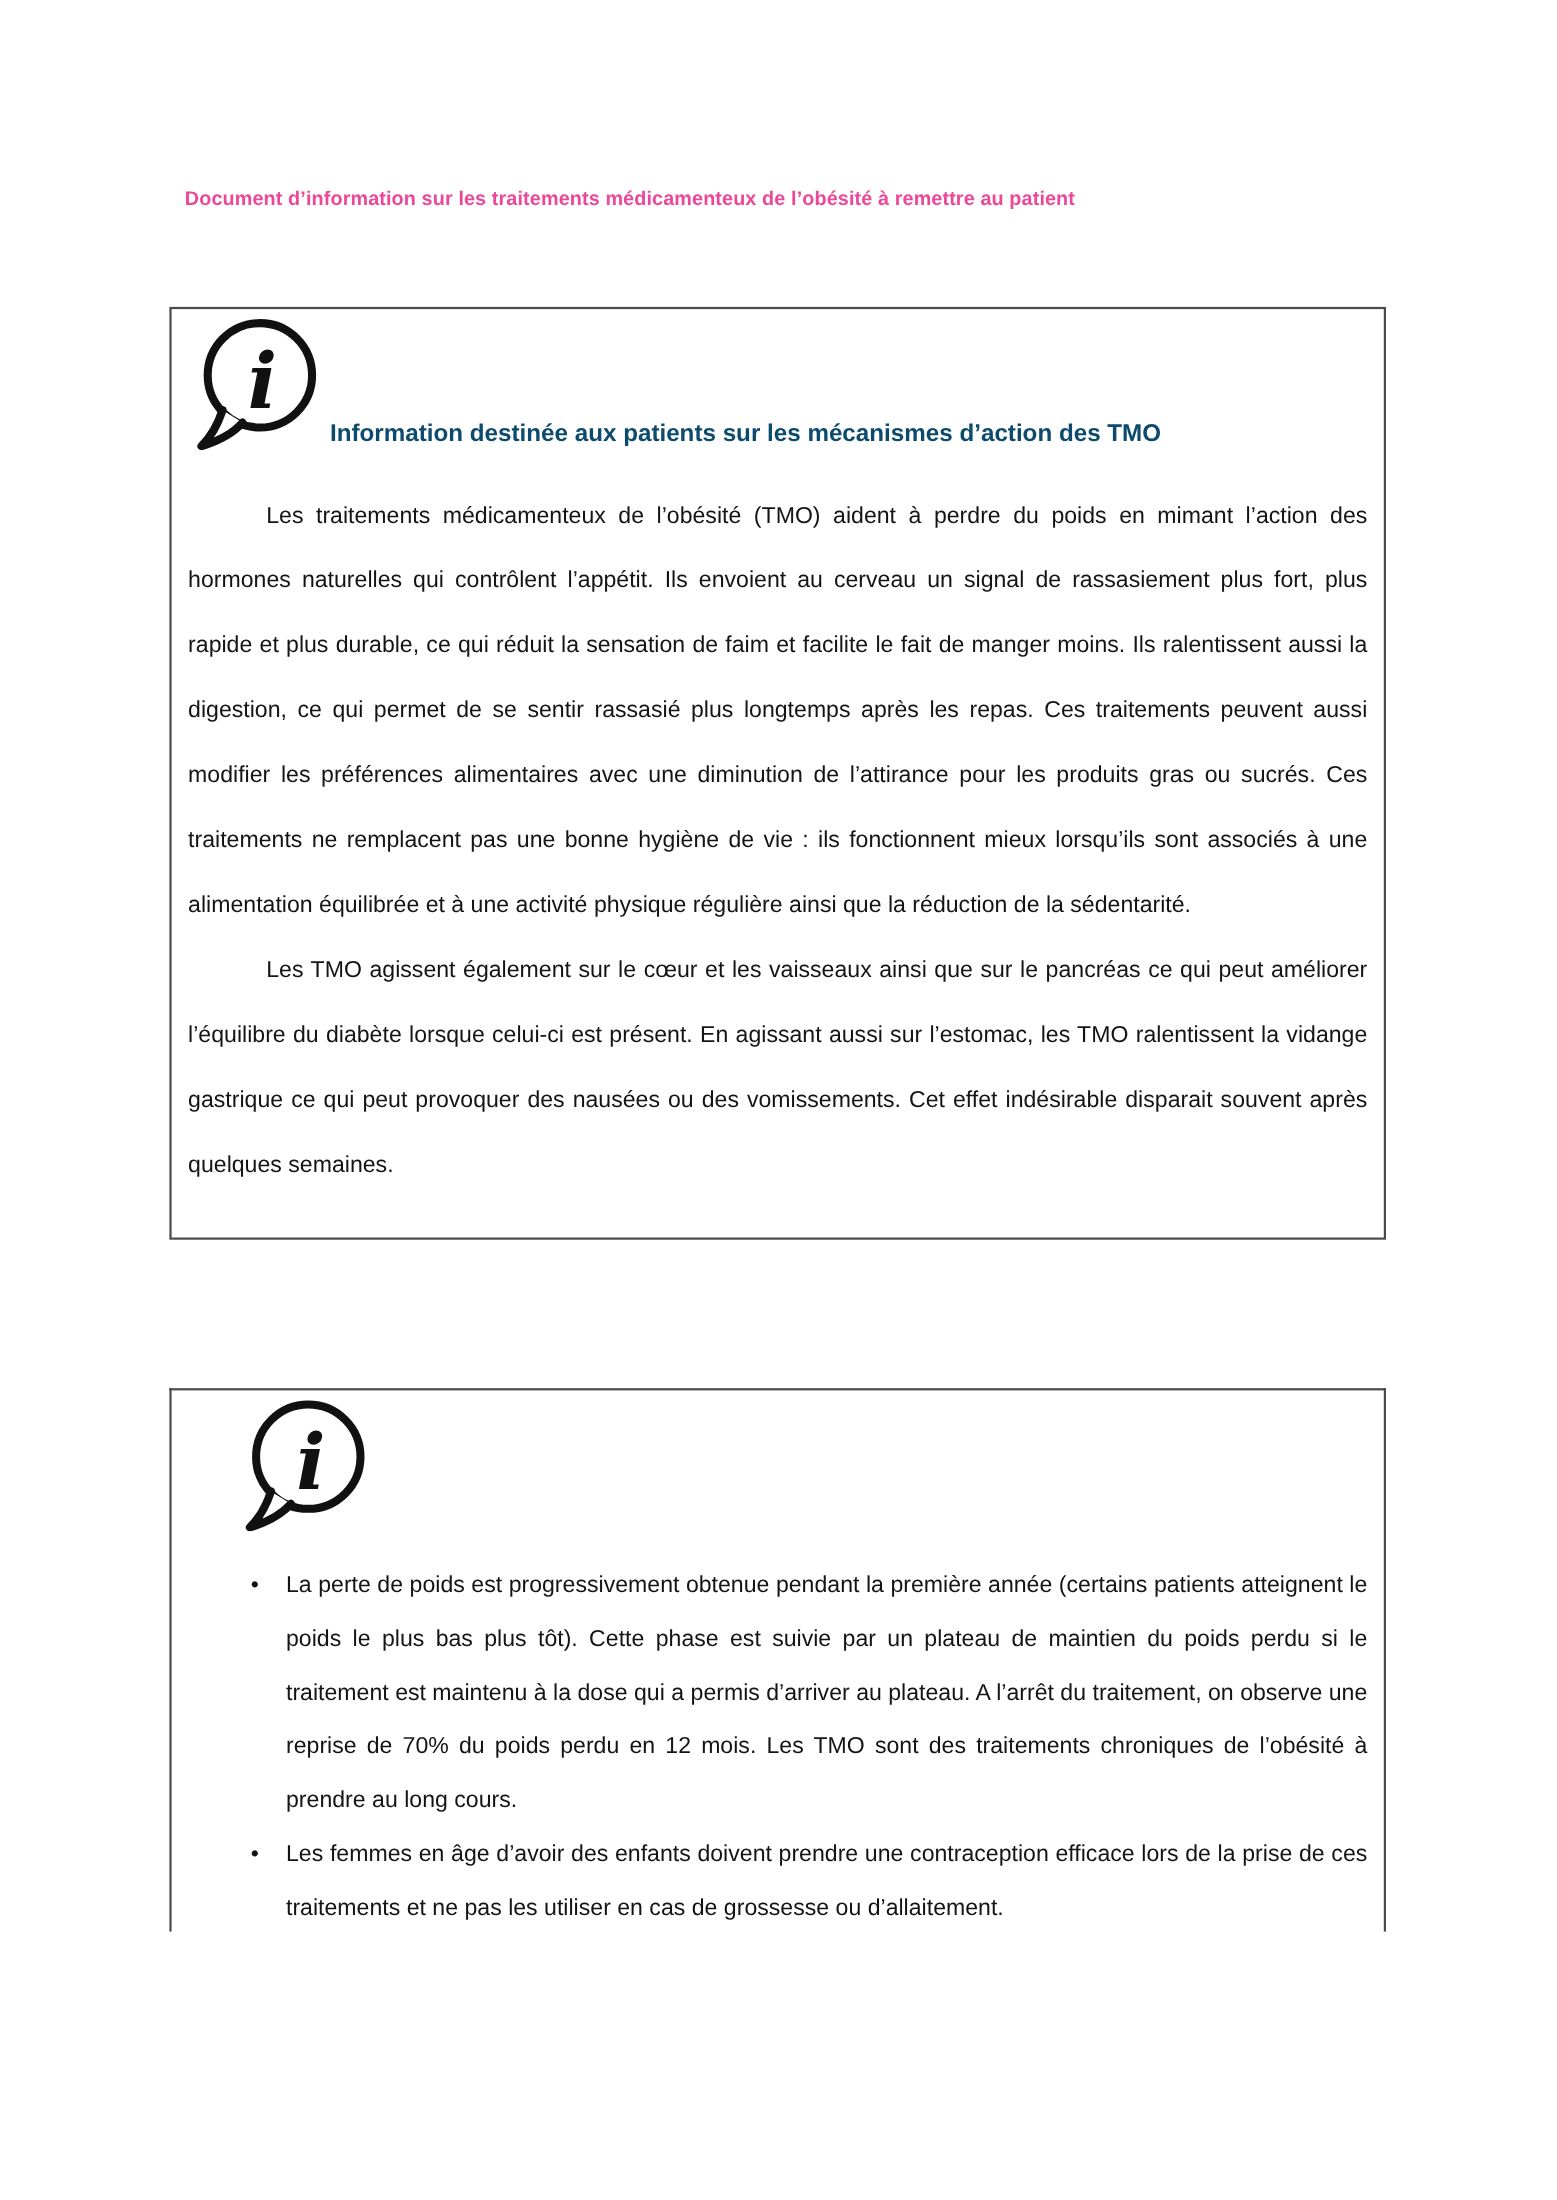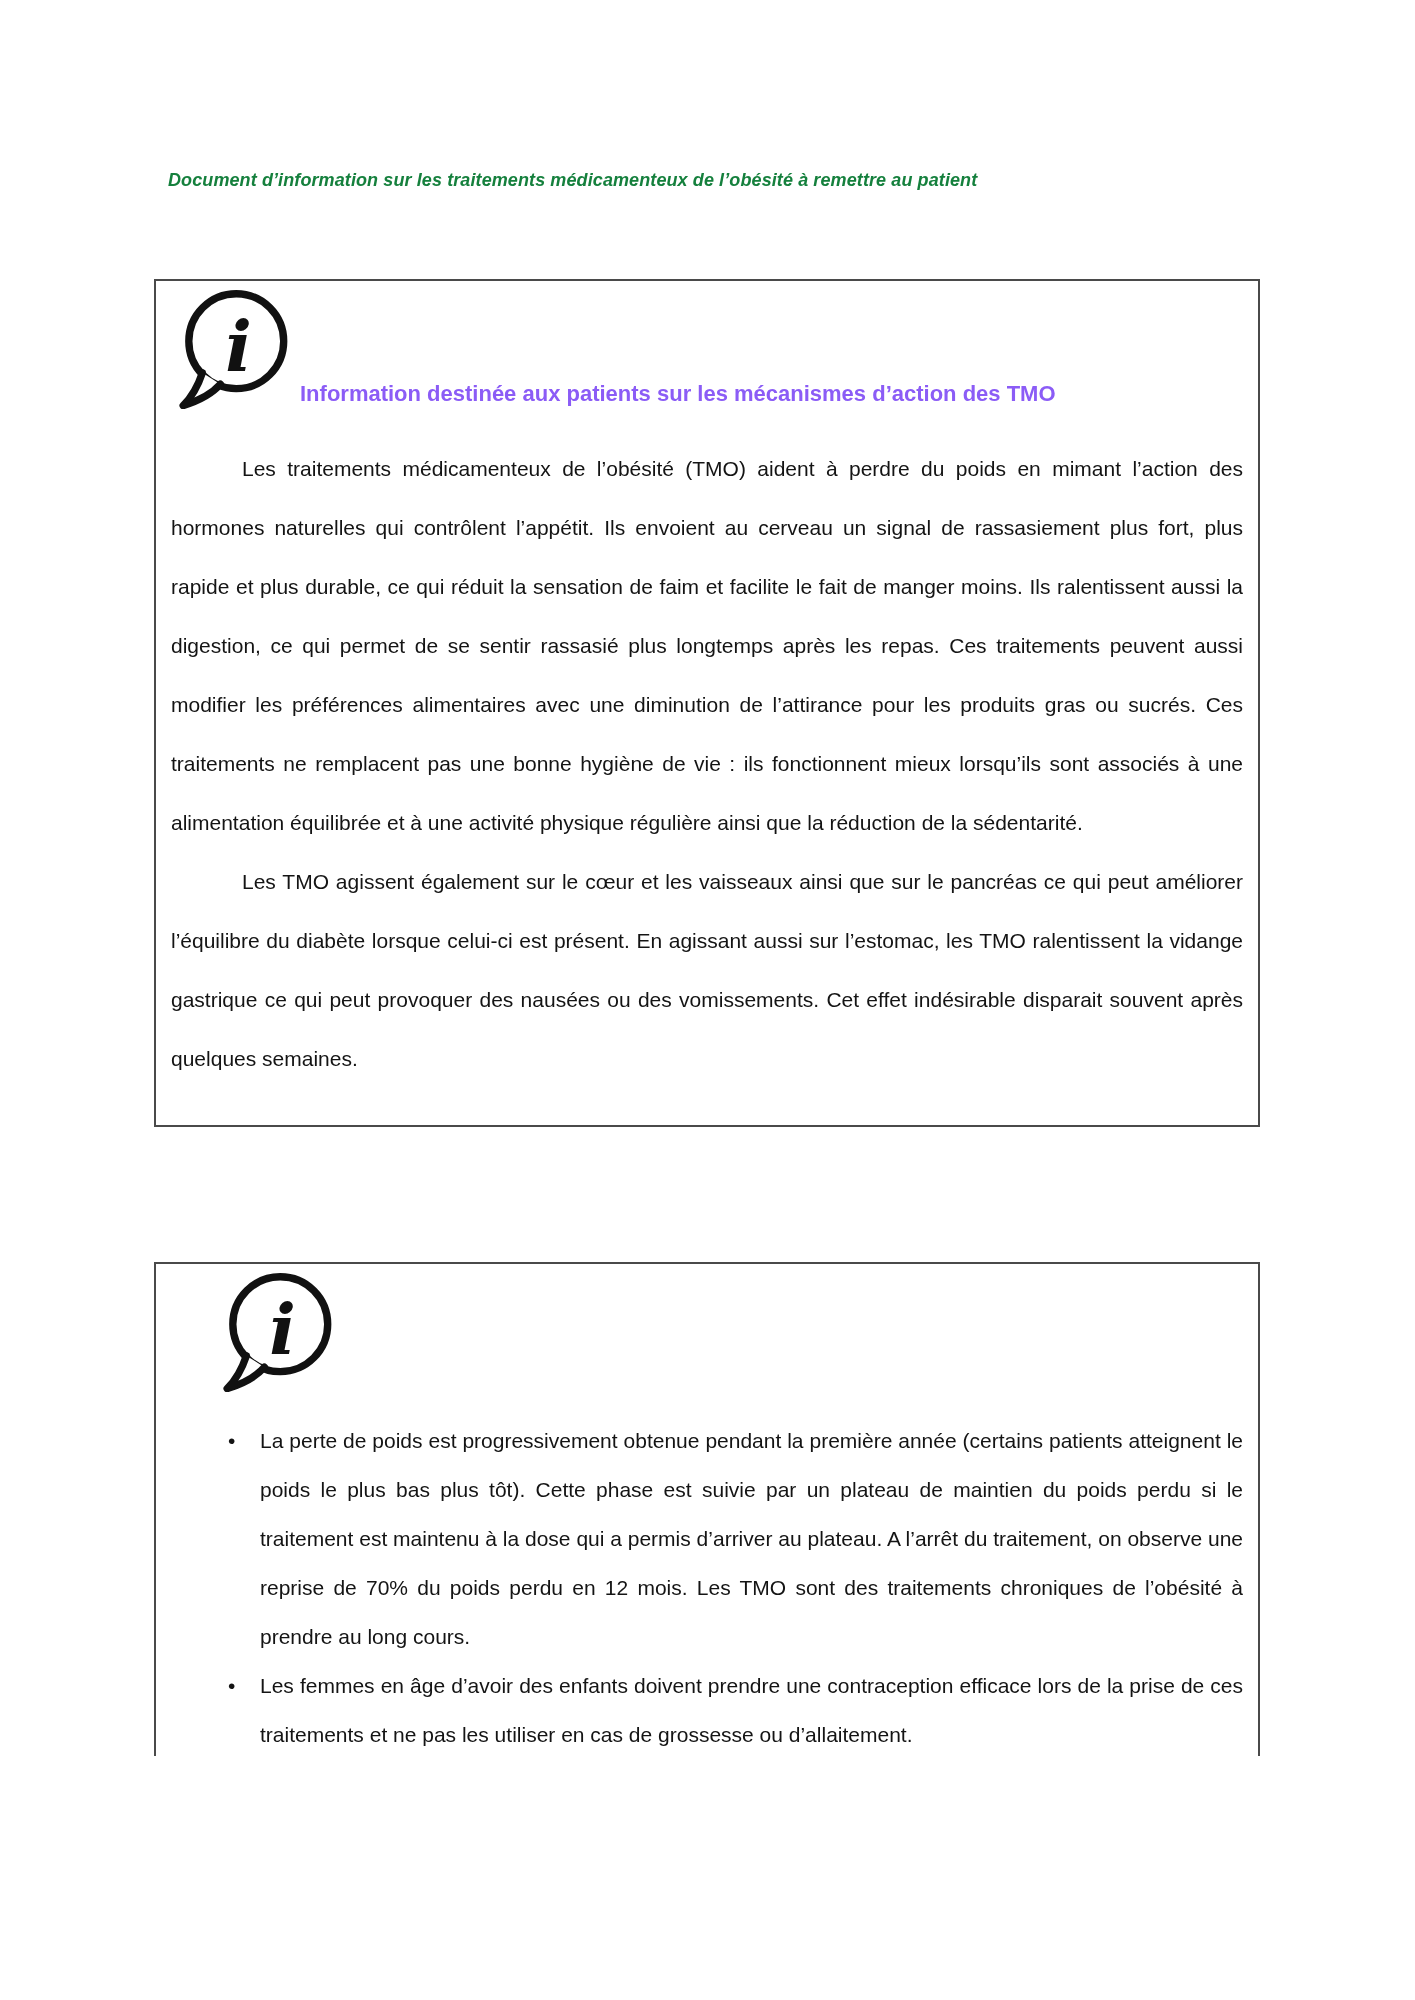--- a/index.html
+++ b/index.html
@@ -12,23 +12,22 @@
     font-family: "Liberation Sans", sans-serif;
     color: #141414;
   }
   .doc-title {
     position: absolute;
     left: 168px;
     top: 170px;
     margin: 0;
     font-size: 18px;
     font-weight: 700;
-    color: #15803d;
+    color: #ec4899;
     letter-spacing: 0.1px;
-    font-style: italic;
   }
   .info-box {
     position: absolute;
     left: 154px;
     width: 1106px;
     border: 2px solid #4a4a4a;
     background: #ffffff;
   }
   #box-mechanisms { top: 279px; height: 848px; }
   #box-efficacy   { top: 1262px; height: 494px; border-bottom: none; overflow: hidden; }
@@ -36,21 +35,21 @@
   .box-header { display: flex; align-items: flex-end; }
   #box-mechanisms .box-header { padding: 6px 16px 0 18px; }
   #box-efficacy   .box-header { padding: 6px 16px 0 62px; }
 
   .info-icon svg { display: block; }
 
   .box-heading {
     margin: 0 0 2px 6px;
     font-size: 22px;
     font-weight: 700;
-    color: #8b5cf6;
+    color: #0c4a6e;
     white-space: nowrap;
   }
 
   .box-body { margin-top: 30px; padding: 0 15px; }
   .box-body p {
     margin: 0;
     font-size: 21px;
     line-height: 59px;
     text-align: justify;
     text-indent: 71px;

